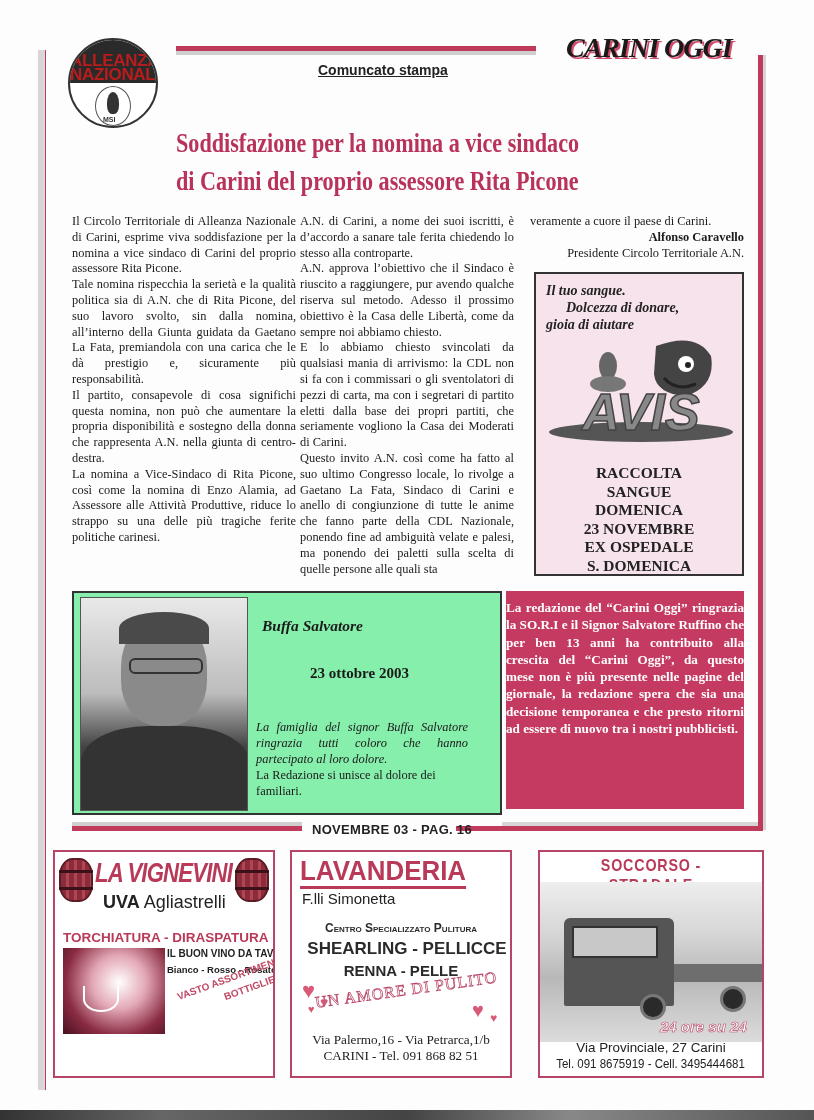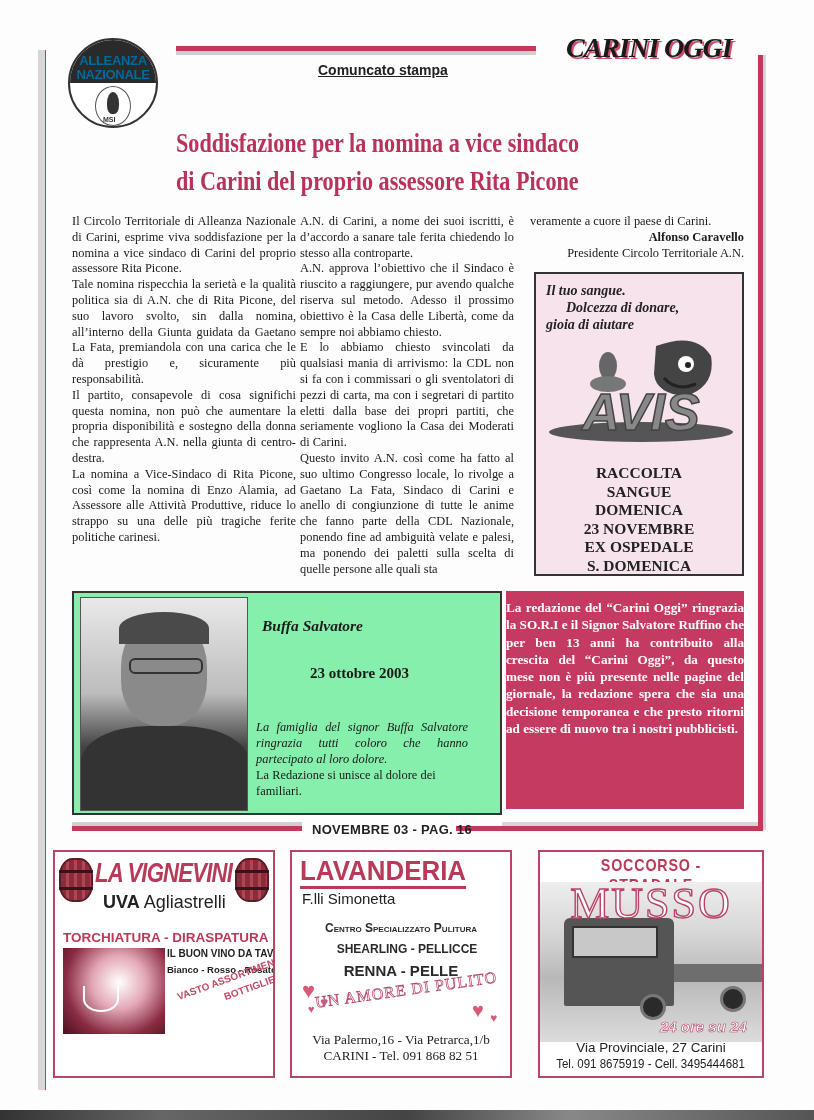--- a/index.html
+++ b/index.html
@@ -11,21 +11,21 @@
     .frame-right { position: absolute; left: 758px; top: 55px; width: 5px; height: 775px; background: #c03a5c; }
     .frame-right-grey { position: absolute; left: 763px; top: 55px; width: 3px; height: 775px; background: #d6d6d6; }
     .frame-bottom { position: absolute; left: 502px; top: 826px; width: 261px; height: 5px; background: #c03a5c; }
     .frame-bottom-grey { position: absolute; left: 502px; top: 822px; width: 256px; height: 4px; background: #d6d6d6; }
 
     .top-bar { position: absolute; left: 176px; top: 46px; width: 360px; height: 5px; background: #c03a5c; }
     .top-bar-grey { position: absolute; left: 176px; top: 51px; width: 360px; height: 4px; background: #cfcfcf; }
 
     .logo { position: absolute; left: 68px; top: 38px; width: 90px; height: 90px; border-radius: 50%; border: 2px solid #333; overflow: hidden; background: #fff; }
     .logo-top { position: absolute; left: 0; top: 0; width: 100%; height: 50%; background: #2a2a2a; }
-    .logo-text { position: absolute; left: 0; top: 14px; width: 100%; text-align: center; color: #0369a1; font-family: "Liberation Sans", sans-serif; font-weight: bold; font-size: 13px; line-height: 14px; letter-spacing: -0.3px; }
+    .logo-text { position: absolute; left: 0; top: 14px; width: 100%; text-align: center; color: #b91c1c; font-family: "Liberation Sans", sans-serif; font-weight: bold; font-size: 17px; line-height: 14px; letter-spacing: -0.3px; }
     .logo-flame-circle { position: absolute; left: 25px; top: 46px; width: 36px; height: 40px; border-radius: 50%; border: 1px solid #555; background: #fff; }
     .logo-flame { position: absolute; left: 37px; top: 52px; width: 12px; height: 22px; background: #333; border-radius: 50% 50% 40% 40%; }
     .logo-msi { position: absolute; left: 33px; top: 76px; font-size: 7px; font-family: "Liberation Sans", sans-serif; font-weight: bold; color: #333; }
 
     .press-label { position: absolute; left: 318px; top: 62px; font-family: "Liberation Sans", sans-serif; font-weight: bold; font-size: 14px; text-decoration: underline; color: #222; }
 
     .masthead { position: absolute; left: 566px; top: 32px; font-family: "Liberation Serif", serif; font-style: italic; font-weight: bold; font-size: 28px; color: #1a1a1a; letter-spacing: -1px; text-shadow: 2px 2px 0 #d24a6a; }
 
     .headline { position: absolute; left: 176px; top: 124px; width: 560px; font-family: "Liberation Serif", serif; font-weight: bold; font-size: 27px; line-height: 38px; color: #b8325a; transform: scaleX(0.82); transform-origin: left top; white-space: nowrap; }
 
@@ -81,21 +81,21 @@
     .ad1-colors { position: absolute; left: 112px; top: 112px; font-family: "Liberation Sans", sans-serif; font-weight: bold; font-size: 9.5px; color: #222; white-space: nowrap; }
     .ad1-promo { position: absolute; left: 120px; top: 138px; font-family: "Liberation Sans", sans-serif; font-weight: bold; font-size: 10px; line-height: 16px; color: #c04a66; transform: rotate(-20deg); transform-origin: left top; white-space: nowrap; }
     .ad1-promo div:nth-child(2) { padding-left: 44px; }
     .ad1-addr { position: absolute; left: 0; top: 182px; width: 100%; text-align: center; font-family: "Liberation Sans", sans-serif; font-weight: bold; font-size: 13.5px; line-height: 18px; color: #222; }
 
     
     .ad2-title { position: absolute; left: 8px; top: 4px; font-family: "Liberation Sans", sans-serif; font-weight: bold; font-size: 27px; color: #b83a58; letter-spacing: 0px; border-bottom: 3px solid #b83a58; line-height: 30px; transform: scaleX(0.96); transform-origin: left top; white-space: nowrap; }
     .ad2-sub { position: absolute; left: 10px; top: 38px; font-family: "Liberation Sans", sans-serif; font-size: 15px; color: #222; }
     .ad2-center { position: absolute; left: 0; top: 66px; width: 100%; text-align: center; font-family: "Liberation Sans", sans-serif; font-weight: bold; color: #2a2a2a; }
     .ad2-center .l1 { font-size: 12px; font-variant: small-caps; line-height: 20px; }
-    .ad2-center .l2 { font-size: 12px; line-height: 22px; padding-left: 12px; }
+    .ad2-center .l2 { font-size: 17px; line-height: 22px; padding-left: 12px; }
     .ad2-center .l3 { font-size: 15px; line-height: 22px; }
     .heart { position: absolute; color: #d85a78; font-size: 18px; line-height: 1; }
     .ad2-slogan { position: absolute; left: 22px; top: 142px; font-family: "Liberation Serif", serif; font-size: 16px; color: #fff; -webkit-text-stroke: 0.7px #b84566; letter-spacing: 1px; transform: rotate(-8deg); transform-origin: left top; white-space: nowrap; }
     .ad2-addr { position: absolute; left: 0; top: 180px; width: 100%; text-align: center; font-family: "Liberation Serif", serif; font-size: 13.2px; line-height: 16px; color: #222; }
 
     
     .ad3-head { position: absolute; left: 0; top: 4px; width: 100%; text-align: center; font-family: "Liberation Sans", sans-serif; font-weight: bold; font-size: 17px; color: #b83a58; letter-spacing: 1px; transform: scaleX(0.84); }
     .ad3-photo { position: absolute; left: 0; top: 30px; width: 100%; height: 160px; background: linear-gradient(180deg, #eee 0%, #d4d4d4 35%, #b8b8b8 60%, #dcdcdc 100%); }
     .truck-cab { position: absolute; left: 24px; top: 36px; width: 110px; height: 88px; background: #555; border-radius: 6px 6px 2px 2px; }
     .truck-window { position: absolute; left: 32px; top: 44px; width: 86px; height: 32px; background: #c8c8c8; border: 2px solid #333; }
@@ -242,21 +242,20 @@
 
 <div class="ad ad3">
   <div class="ad3-head">SOCCORSO - STRADALE</div>
   <div class="ad3-photo">
     <div class="truck-bed"></div>
     <div class="truck-cab"></div>
     <div class="truck-window"></div>
     <div class="truck-wheel" style="left:100px; top:112px;"></div>
     <div class="truck-wheel" style="left:180px; top:104px;"></div>
   </div>
-  <div class="ad3-brand">MUSSO</div>
   <div class="ad3-hours">24 ore su 24</div>
   <div class="ad3-addr">
     <div>Via Provinciale, 27 Carini</div>
     <div class="tel">Tel. 091 8675919 - Cell. 3495444681</div>
   </div>
 </div>
 
 <div class="scan-edge"></div>
 
 </body></html>

